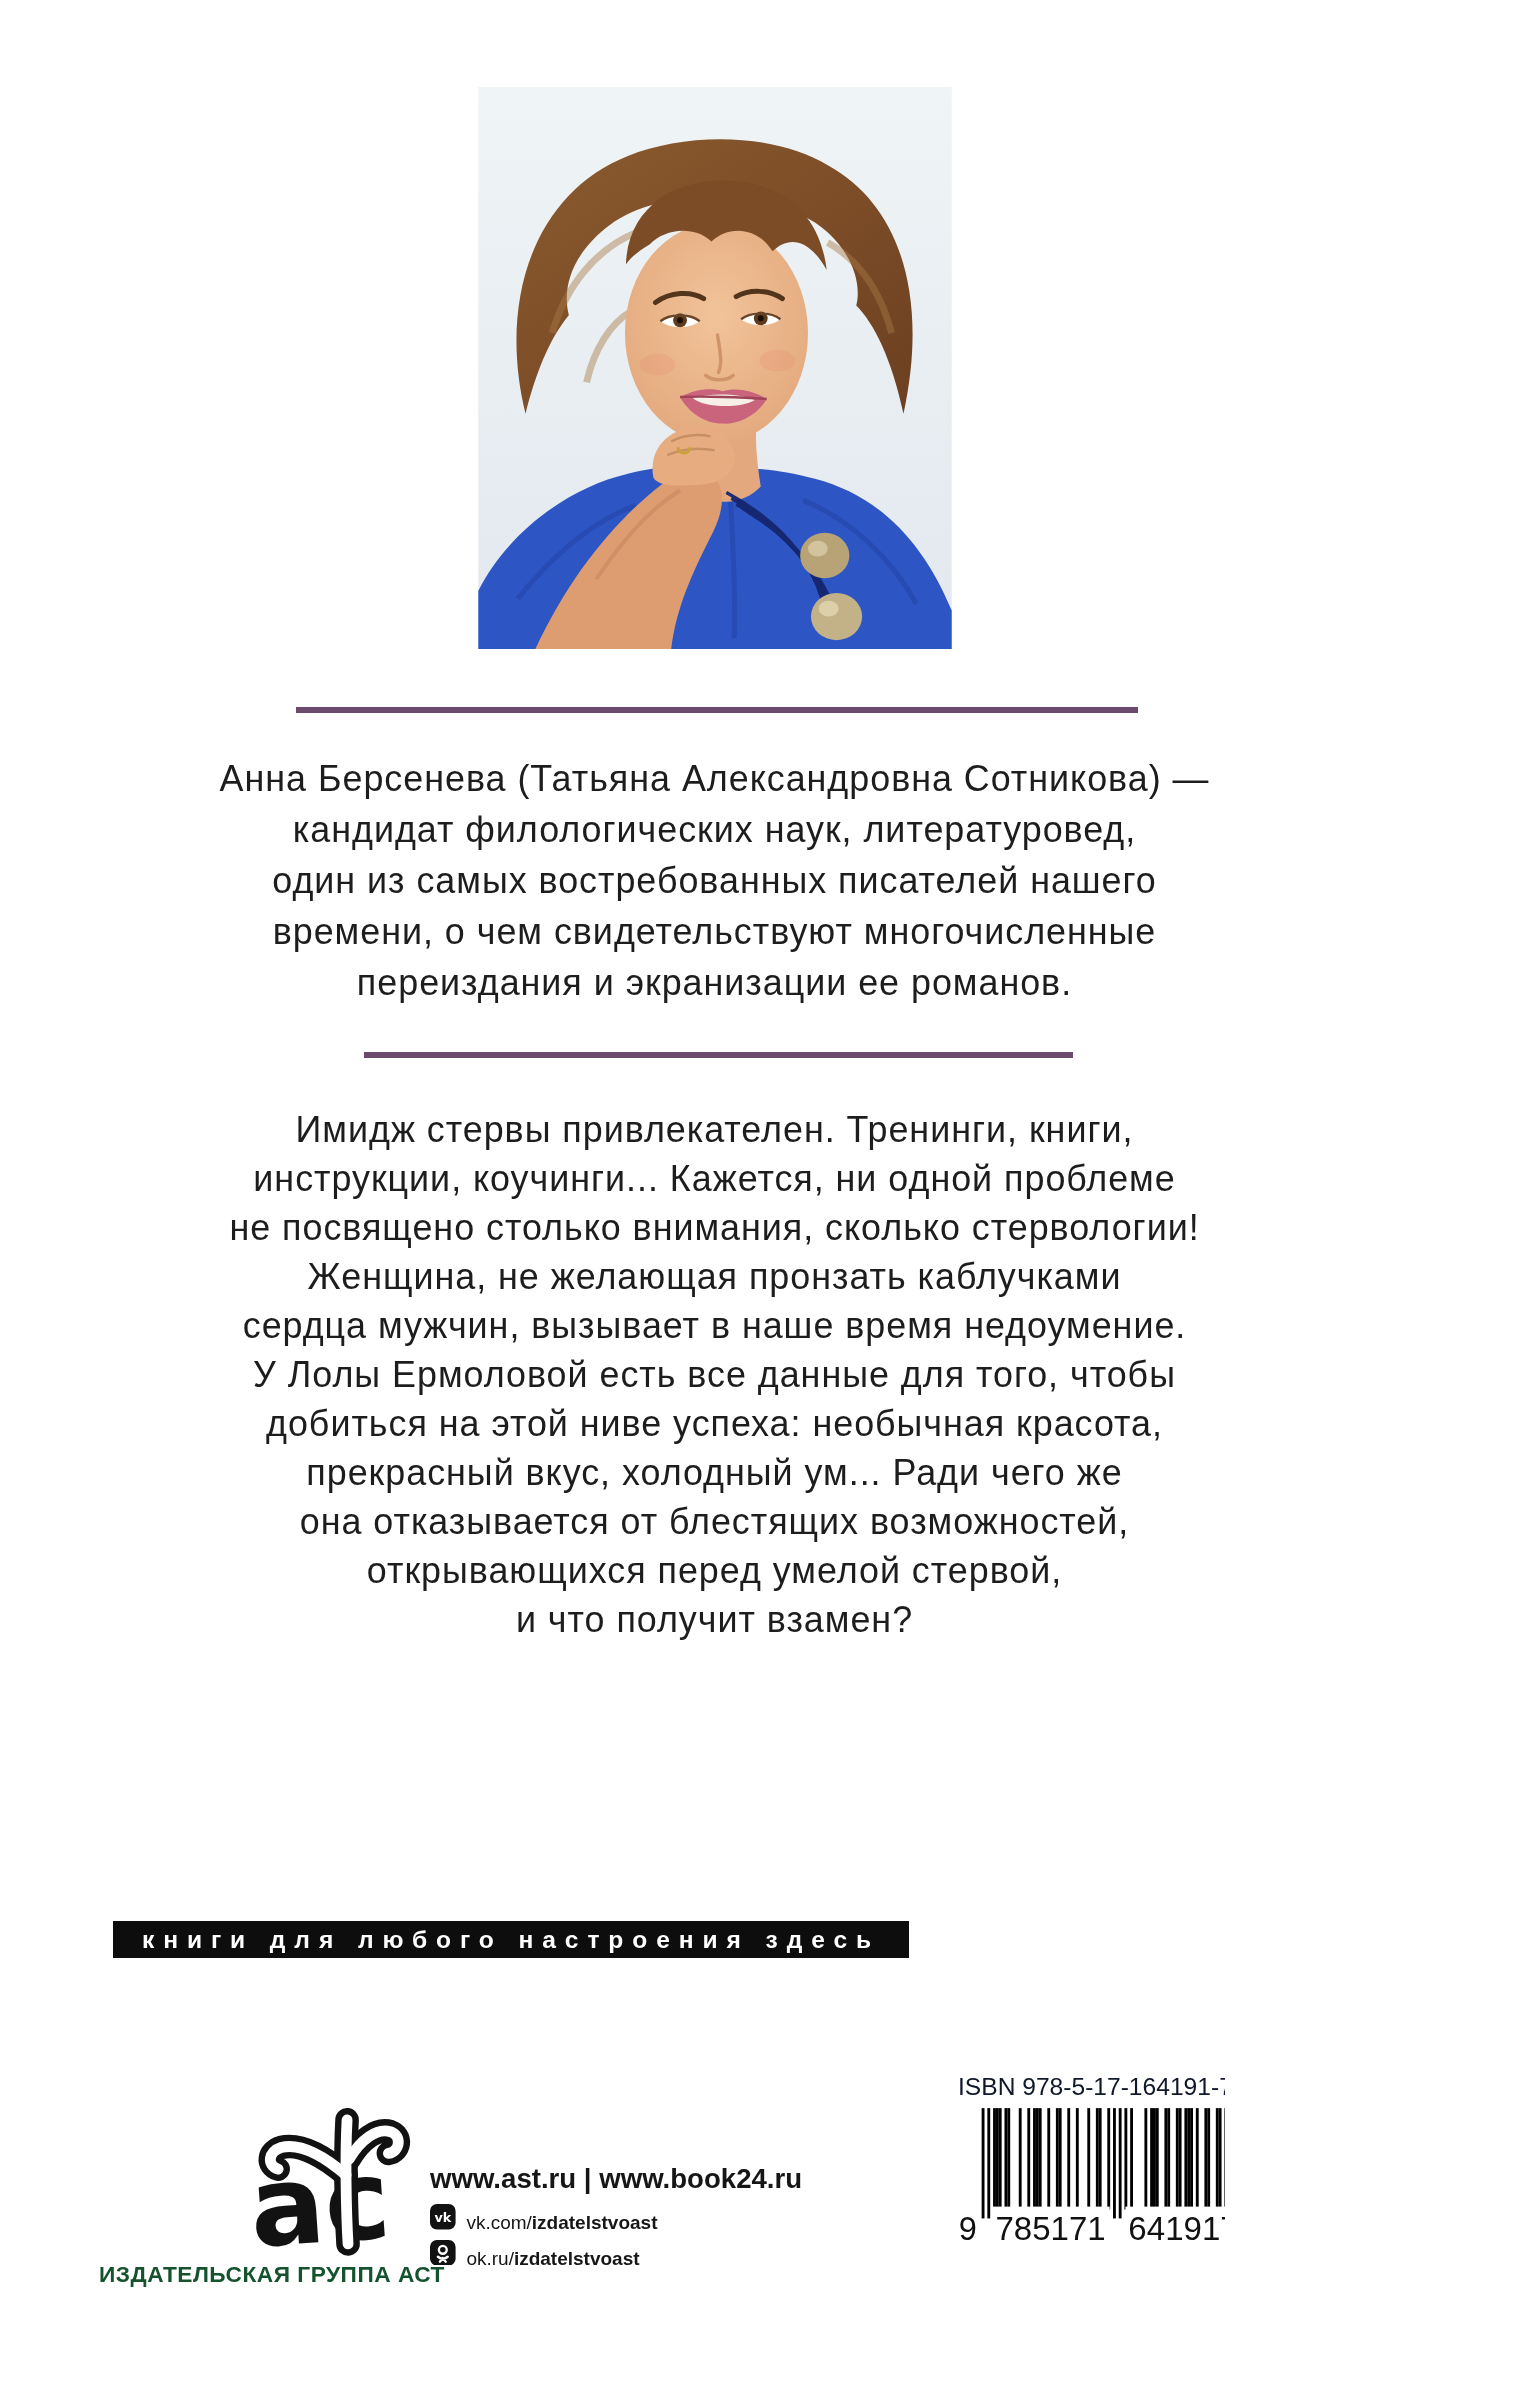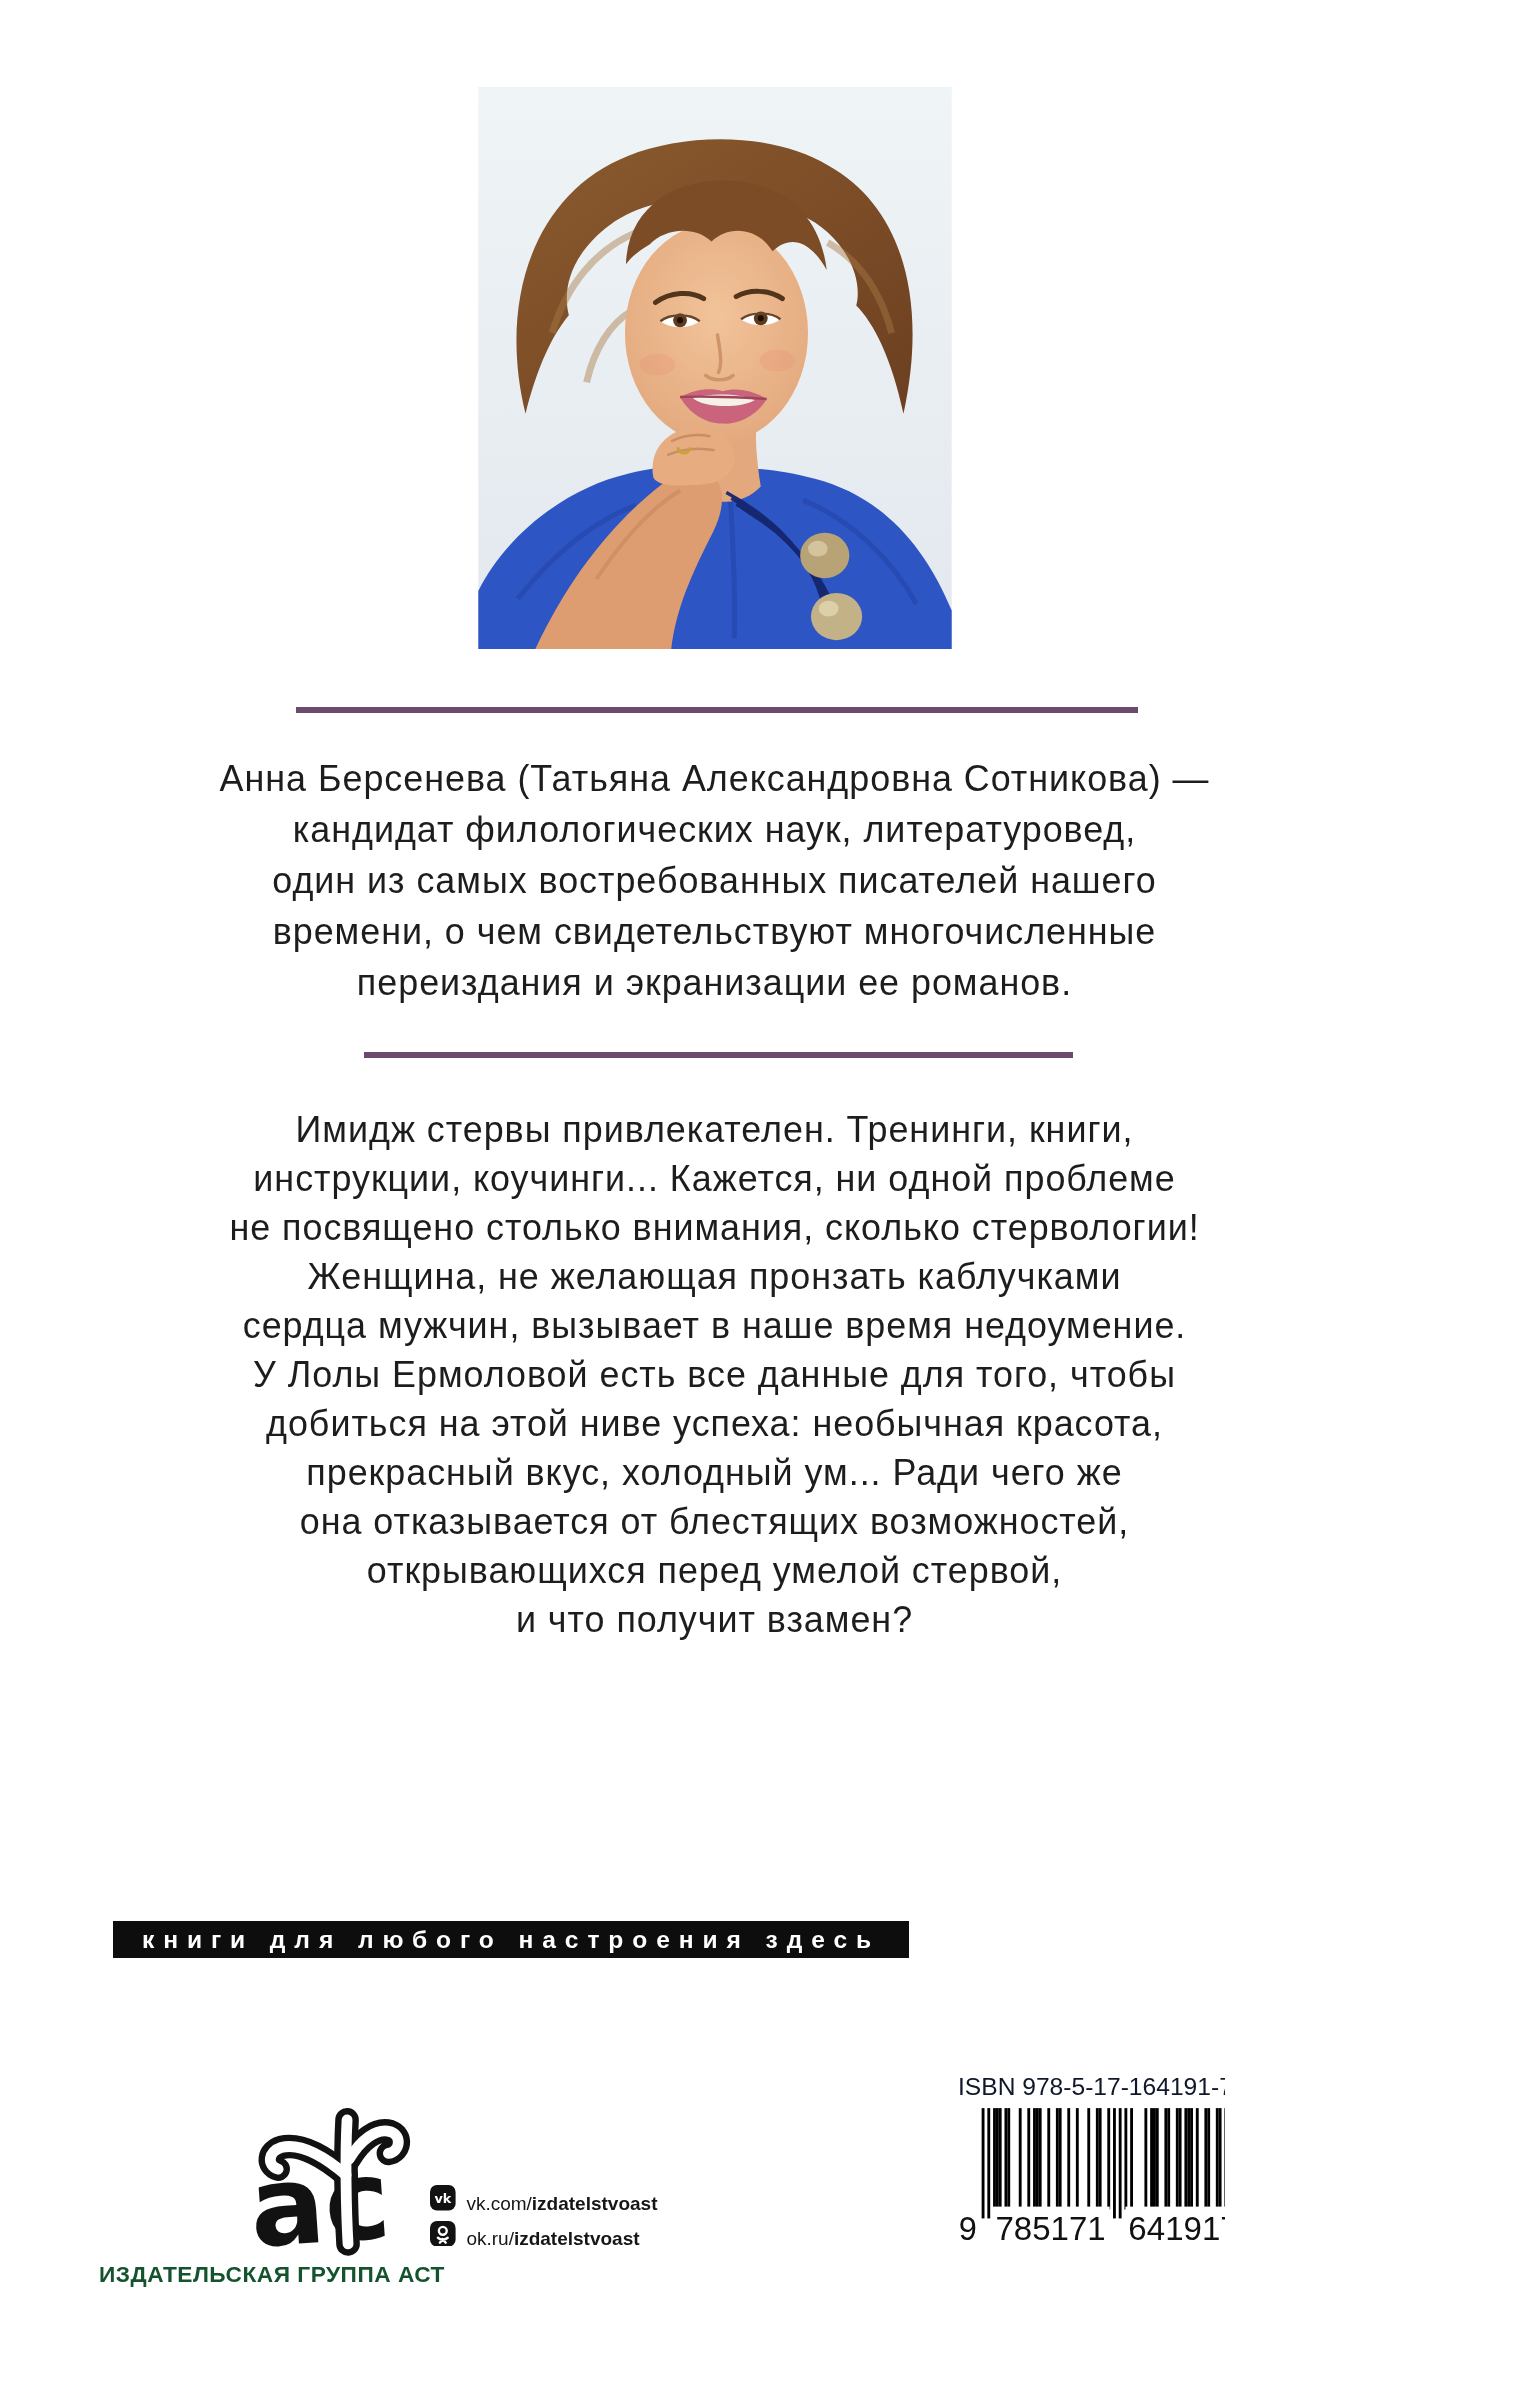--- a/index.html
+++ b/index.html
@@ -157,20 +157,21 @@
           <path d="M 253,150 C 251,116 250,60 252,24"></path>
           <path d="M 251,80 C 230,62 205,47 185,52 C 172,56 170,70 182,74"></path>
           <path d="M 254,64 C 266,44 282,32 296,36 C 308,40 306,56 294,58"></path>
         </g>
       </g>
     </svg>
     <div class="logo-caption">ИЗДАТЕЛЬСКАЯ ГРУППА АСТ</div>
   </div>
 
   <div class="links">
+    <div class="sites">www.ast.ru | www.book24.ru</div>
 
     <div class="row">
       <svg class="sn-icon" viewBox="0 0 26 26">
         <rect x="0" y="0" width="26" height="26" rx="7" fill="#121212"></rect>
         <text x="13" y="18" text-anchor="middle" font-family="DejaVu Sans, sans-serif" font-weight="bold" font-size="13" fill="#ffffff">vk</text>
       </svg>
       <span class="sn-text"><span>vk.com/</span><b>izdatelstvoast</b></span>
     </div>
 
     <div class="row">

